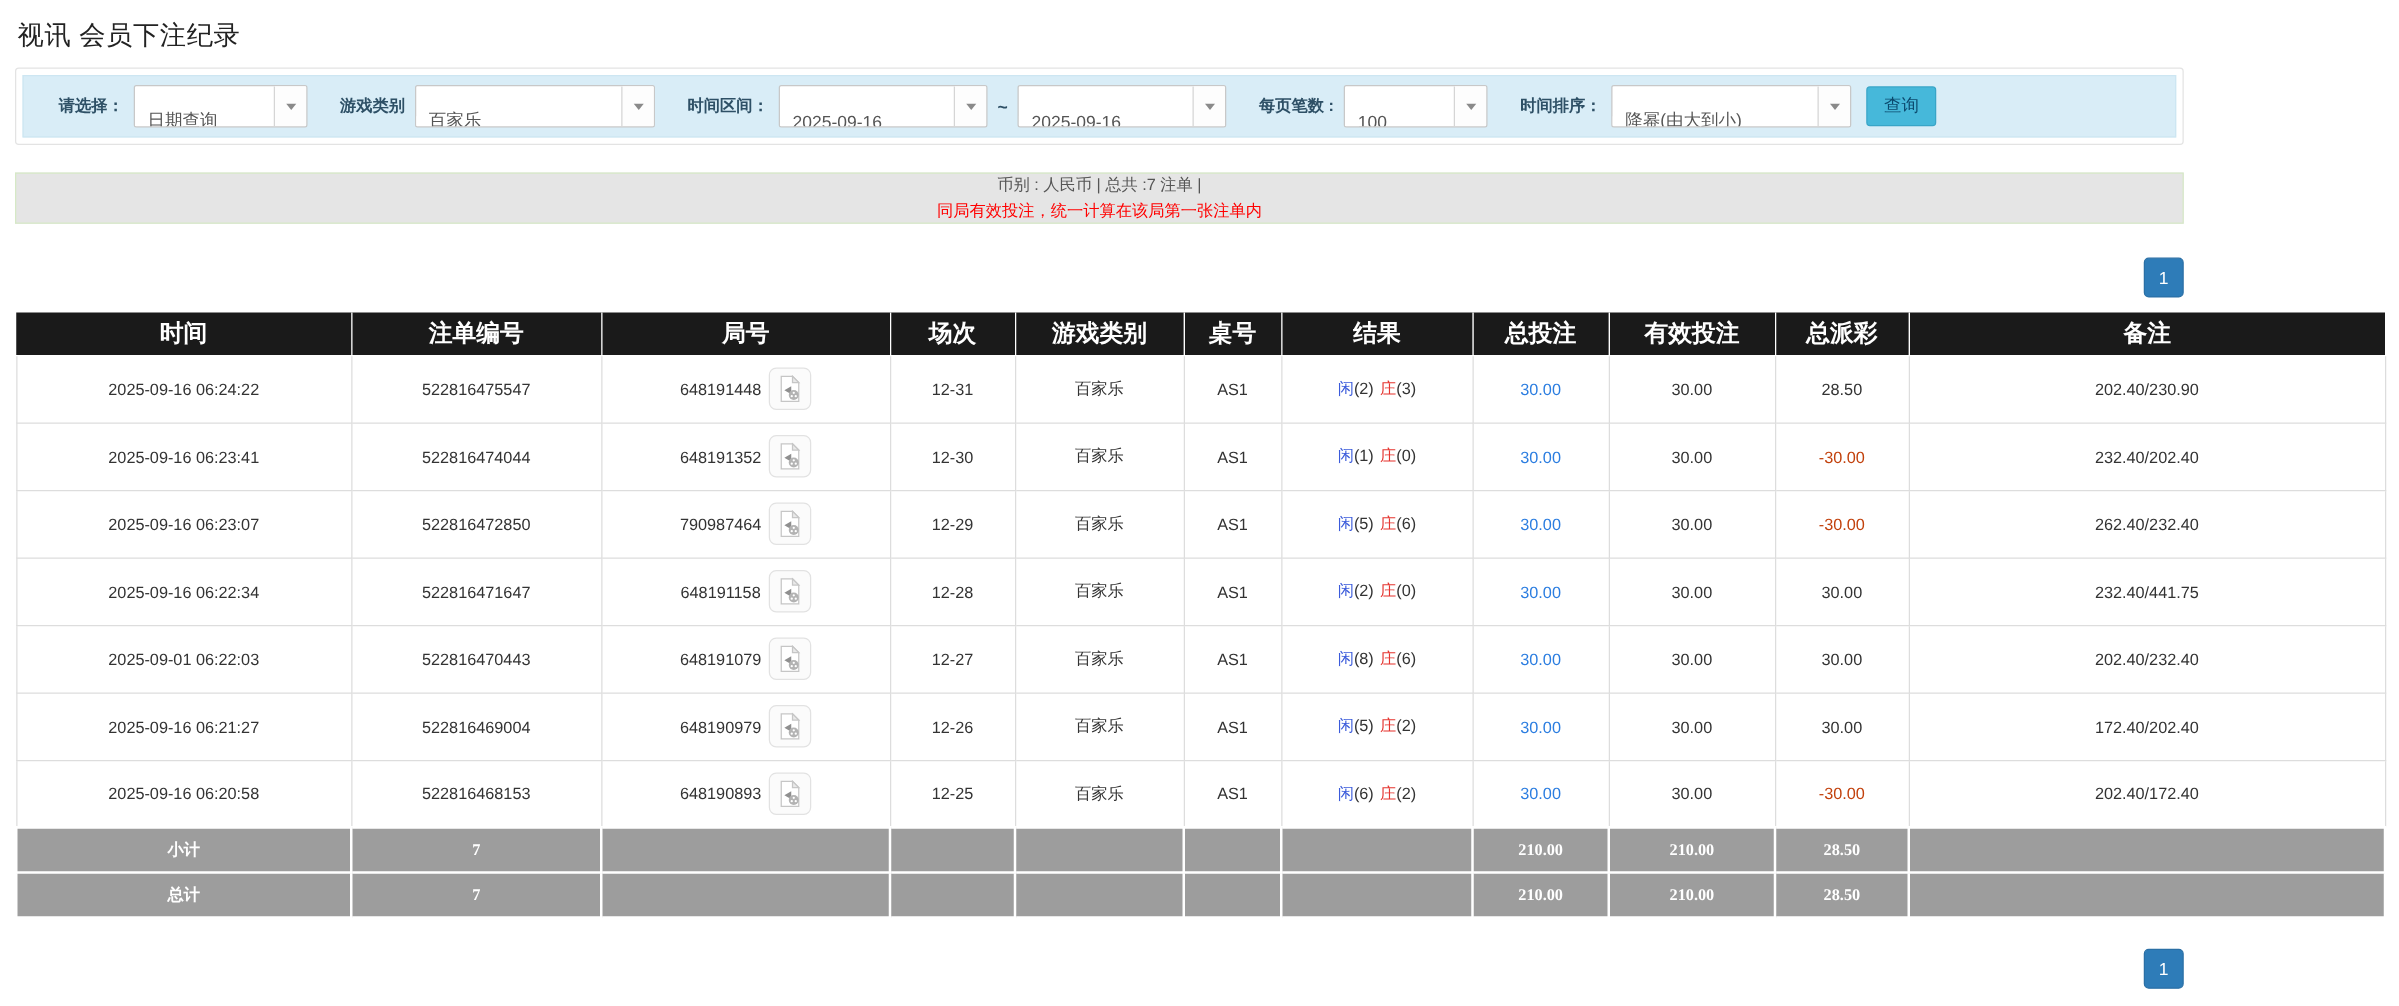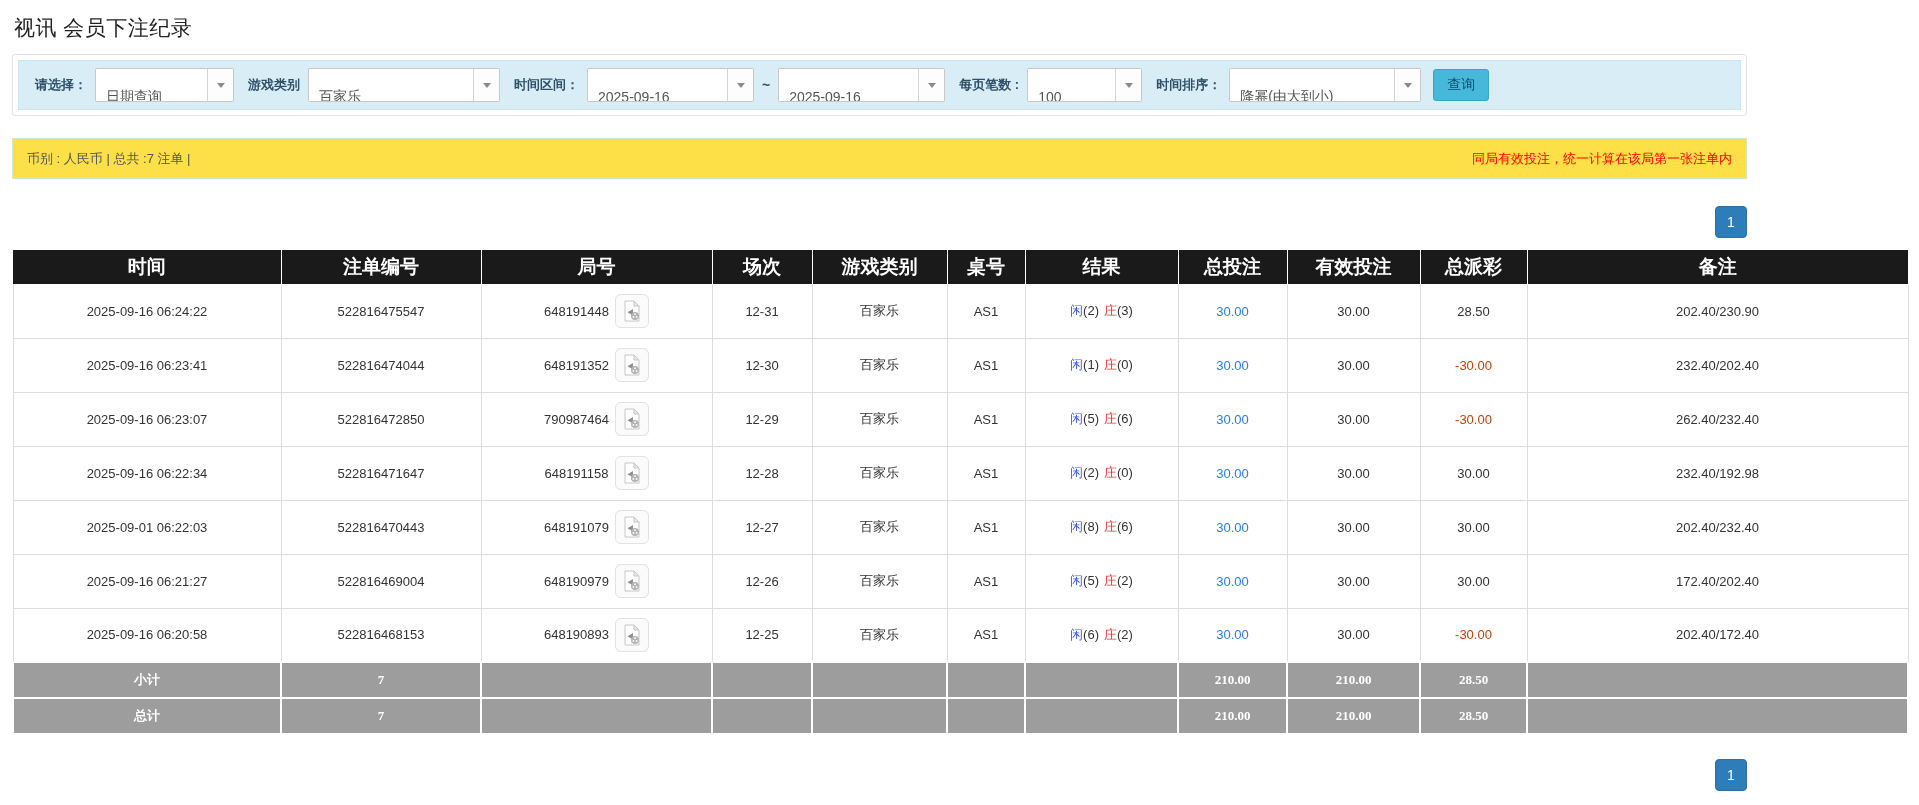--- a/index.html
+++ b/index.html
@@ -12,21 +12,21 @@
 
   
   .page-title { font-size:21px; font-weight:400; color:#222; margin: 4px 0 12px 2px; letter-spacing:0.5px; }
 
   
   .filter-panel { border:1px solid #e3e3e3; border-radius:3px; padding:5px; margin-bottom:22px; background:#fff; }
   .filter-bar {
     background:#d9edf7; border:1px solid #cde6f2; height:50px;
     display:flex; align-items:center; padding:0 10px; gap:8px; white-space:nowrap;
   }
-  .f-label { font-size:13px; font-weight:bold; color:#2e5066; margin-left:6px; }
+  .f-label { font-size:13px; font-weight:bold; color:#2e5066; margin-left:18px; }
   .combo { display:inline-flex; height:34px; background:#fff; border:1px solid #c8c8c8; border-radius:2px; overflow:hidden; cursor:pointer; }
   .combo .combo-value {
     display:flex; align-items:center; padding:0 10px; font-size:14px; color:#555; background:#fff;margin-top:24px;
   }
   .combo .combo-toggle {
     width:26px; display:flex; align-items:center; justify-content:center;
     border-left:1px solid #d5d5d5; background:#fdfdfd;
   }
   .caret { width:0; height:0; border-left:4px solid transparent; border-right:4px solid transparent; border-top:5px solid #8a8a8a; }
   .w-select  .combo-value { width:111px; }
@@ -35,22 +35,22 @@
   .w-size    .combo-value { width:87px;  }
   .w-sort    .combo-value { width:164px; }
   .tilde { font-size:14px; color:#2e5066; font-weight:bold; }
   .search-btn {
     height:32px; padding:0 13px; margin-left:4px; background:#46b8da; border:1px solid #39a5c7;
     color:#0c4a6e; font-size:14px; border-radius:3px; cursor:pointer; font-family:inherit;
   }
 
   
   .summary-bar {
-    background:#fde047; border:1px solid #d6e9c6; height:41px; margin-bottom:27px;
-    display:flex; align-items:center; justify-content:space-between; padding:0 14px; font-size:13px;
+    background:#e5e5e5; border:1px solid #d6e9c6; height:41px; margin-bottom:27px;
+    display:flex; align-items:center; justify-content:space-between; padding:0 14px; font-size:13px;flex-direction:column;
   }
   .summary-left { color:#555; }
   .summary-note { color:#ff0000; }
 
   
   .pager { display:flex; justify-content:flex-end; }
   .pager.top { margin-bottom:12px; }
   .pager.bottom { margin-top:24px; }
   .page-btn {
     width:32px; height:32px; background:#2e7cb8; border:1px solid #2a6fa5; border-radius:4px;
@@ -306,21 +306,21 @@
     <td>百家乐</td>
     <td>AS1</td>
     <td>
       <span class="result-player">闲</span><span class="result-num">(2)</span><span class="result-banker">庄</span><span class="result-num">(0)</span>
     </td>
     <td>
       <a class="bet-link">30.00</a>
     </td>
     <td>30.00</td>
     <td class="payout">30.00</td>
-    <td>232.40/192.98</td>
+    <td>232.40/441.75</td>
   </tr>
 
   <tr>
     <td>2025-09-01 06:22:03</td>
     <td>522816470443</td>
     <td>
       <span class="round-cell-inner">
         <span>648191079</span>
         <button class="video-btn">
           <svg width="20" height="22" viewBox="0 0 20 22">

